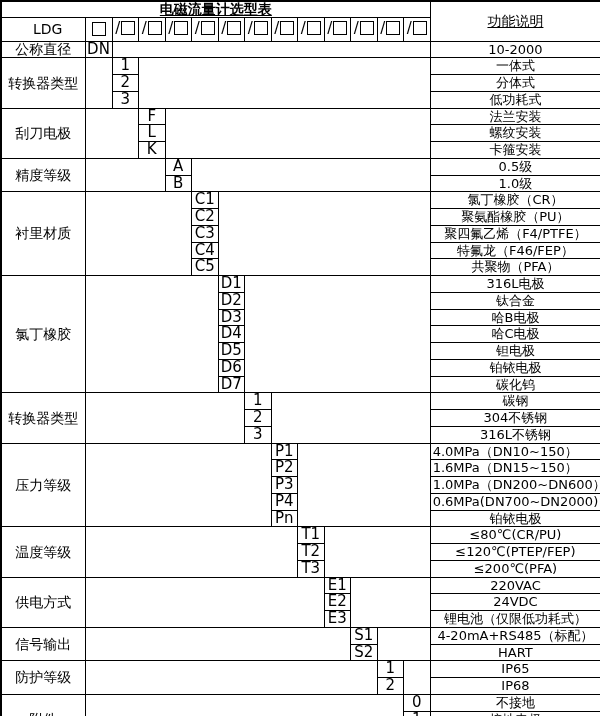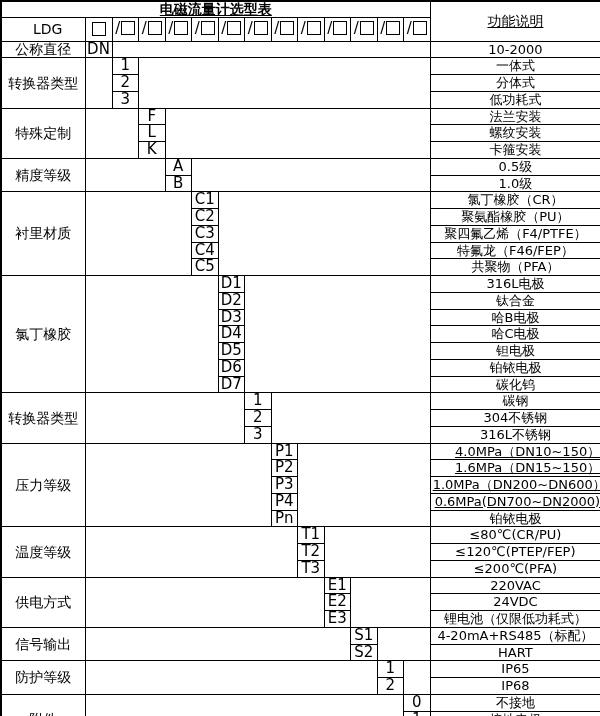--- a/index.html
+++ b/index.html
@@ -26,21 +26,21 @@
     overflow: hidden;
   }
   tr { height: 16px; }
   tr.title-row { height: 14px; text-decoration: underline; }
   tr.model-row { height: 24px; }
   .title-cell { font-weight: bold; font-size: 14px; }
   .func-head { font-size: 14px; }
   .model-prefix { text-align: center; padding-left: 9px; font-size: 14px; }
   .label-cell { font-size: 14px; }
   .desc-cell { font-size: 13px; }
-  .desc-cell.left { text-align: right; padding-left: 2px; text-decoration: underline; }
+  .desc-cell.left { text-align: left; padding-left: 2px; }
   .code-cell { font-size: 15px; }
   .gap-cell { background: #ffffff; }
   .box {
     display: inline-block;
     width: 12px; height: 12px;
     border: 1px solid #000000;
     vertical-align: -2px;
     background: #ffffff;
   }
   .slash { font-size: 15px; margin-right: 1px; }
@@ -102,21 +102,21 @@
       </tr>
       <tr>
         <td class="code-cell">2</td>
         <td class="desc-cell">分体式</td>
       </tr>
       <tr>
         <td class="code-cell">3</td>
         <td class="desc-cell">低功耗式</td>
       </tr>
       <tr>
-        <td class="label-cell" rowspan="3">特殊定制</td>
+        <td class="label-cell" rowspan="3">刮刀电极</td>
         <td class="gap-cell" rowspan="3" colspan="2"></td>
         <td class="code-cell">F</td>
         <td class="gap-cell" rowspan="3" colspan="10"></td>
         <td class="desc-cell">法兰安装</td>
       </tr>
       <tr>
         <td class="code-cell">L</td>
         <td class="desc-cell">螺纹安装</td>
       </tr>
       <tr>

